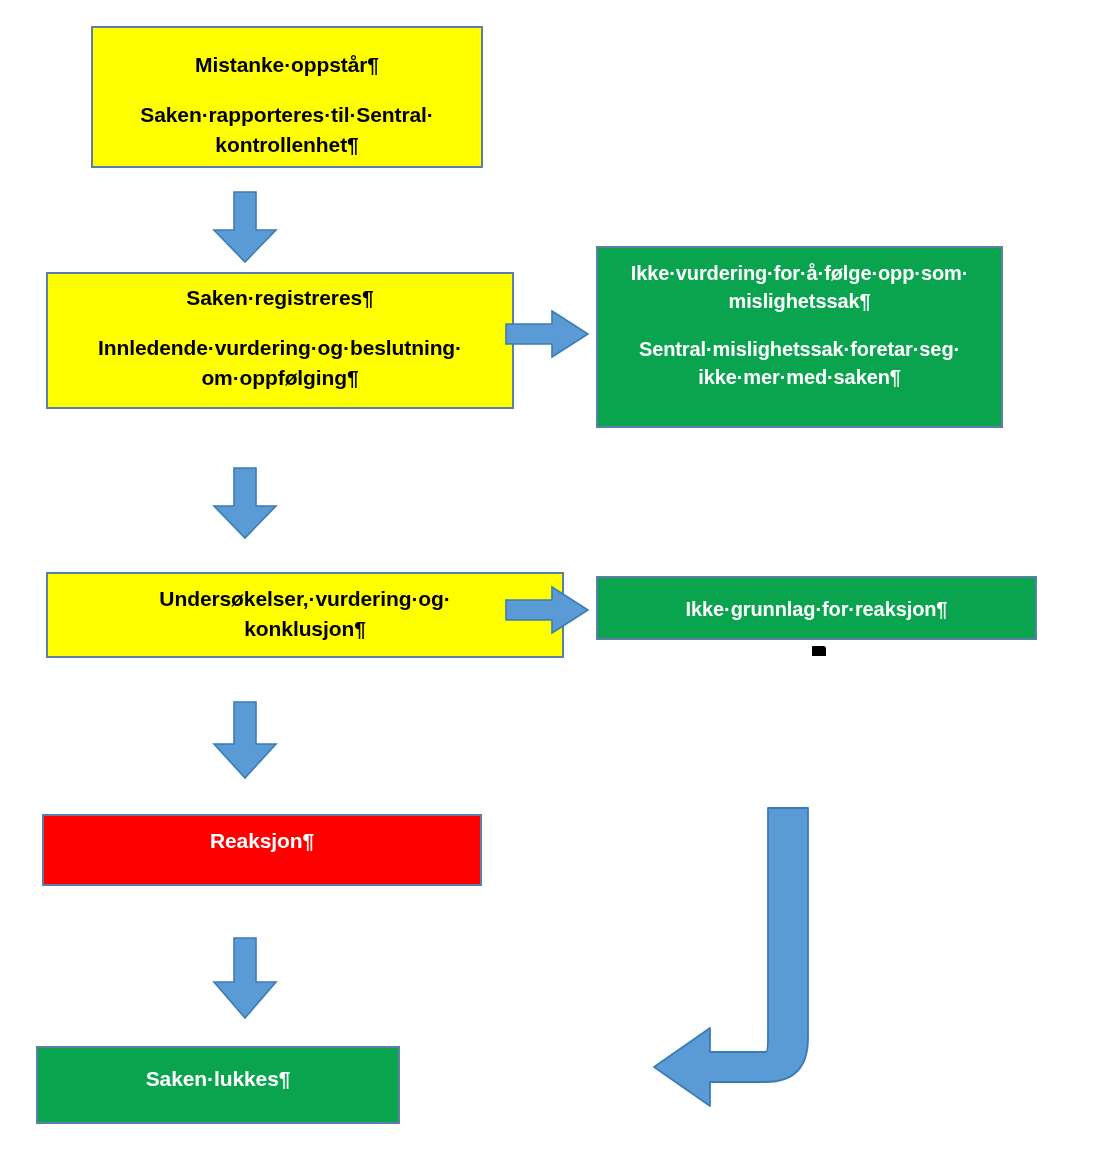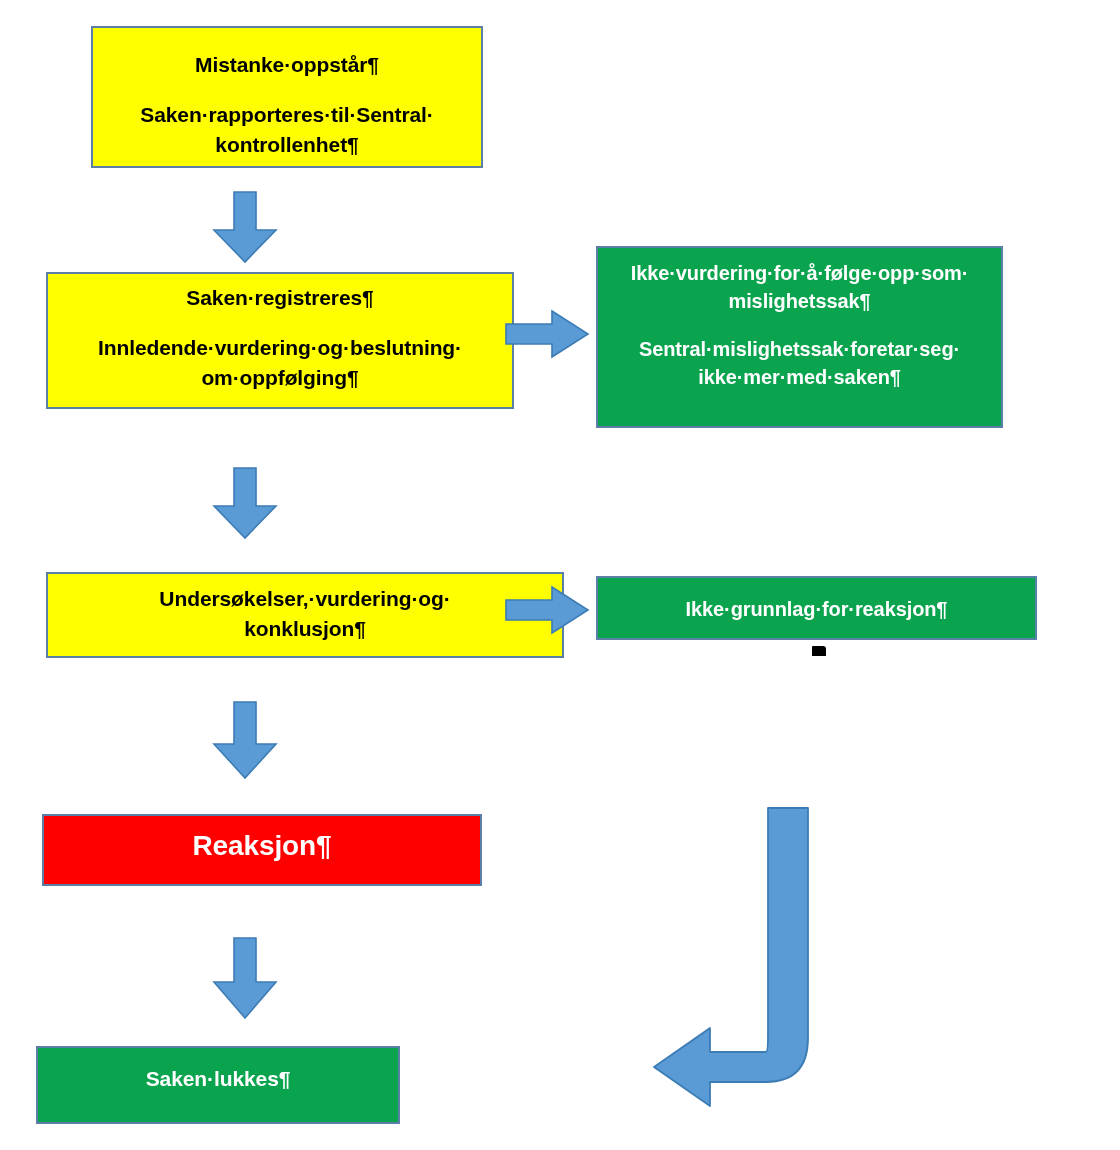--- a/index.html
+++ b/index.html
@@ -64,21 +64,21 @@
   .artifact {
     position: absolute;
     background: #000000;
     border-radius: 1px 3px 0 0;
   }
 
   
   #n-mistanke      { left: 46px;  top: 26px;   width: 392px; height: 142px; padding-top: 22px;  font-size: 21px; margin-left: 45px; }
   #n-registreres   { left: 46px;  top: 272px;  width: 468px; height: 137px; padding-top: 9px;  font-size: 21px; }
   #n-undersokelser { left: 46px;  top: 572px;  width: 518px; height: 86px;  padding-top: 10px; font-size: 21px; }
-  #n-reaksjon      { left: 42px;  top: 814px;  width: 440px; height: 72px;  padding-top: 10px; font-size: 28px; }
+  #n-reaksjon      { left: 42px;  top: 814px;  width: 440px; height: 72px;  padding-top: 10px; font-size: 21px; }
   #n-lukkes        { left: 36px;  top: 1046px; width: 364px; height: 78px;  padding-top: 16px; font-size: 21px; }
   #n-ikke-grunnlag-oppfolging { left: 596px; top: 246px; width: 407px; height: 182px; padding-top: 11px; font-size: 20px; }
   #n-ikke-grunnlag-reaksjon   { left: 596px; top: 576px; width: 441px; height: 64px;  padding-top: 17px; font-size: 20px; }
 
   
   #a-down-1  { left: 208px; top: 190px;  width: 74px;  height: 74px; }
   #a-down-2  { left: 208px; top: 466px;  width: 74px;  height: 74px; }
   #a-down-3  { left: 208px; top: 700px;  width: 74px;  height: 80px; }
   #a-down-4  { left: 208px; top: 936px;  width: 74px;  height: 84px; }
   #a-right-1 { left: 504px; top: 308px;  width: 86px;  height: 52px; }

